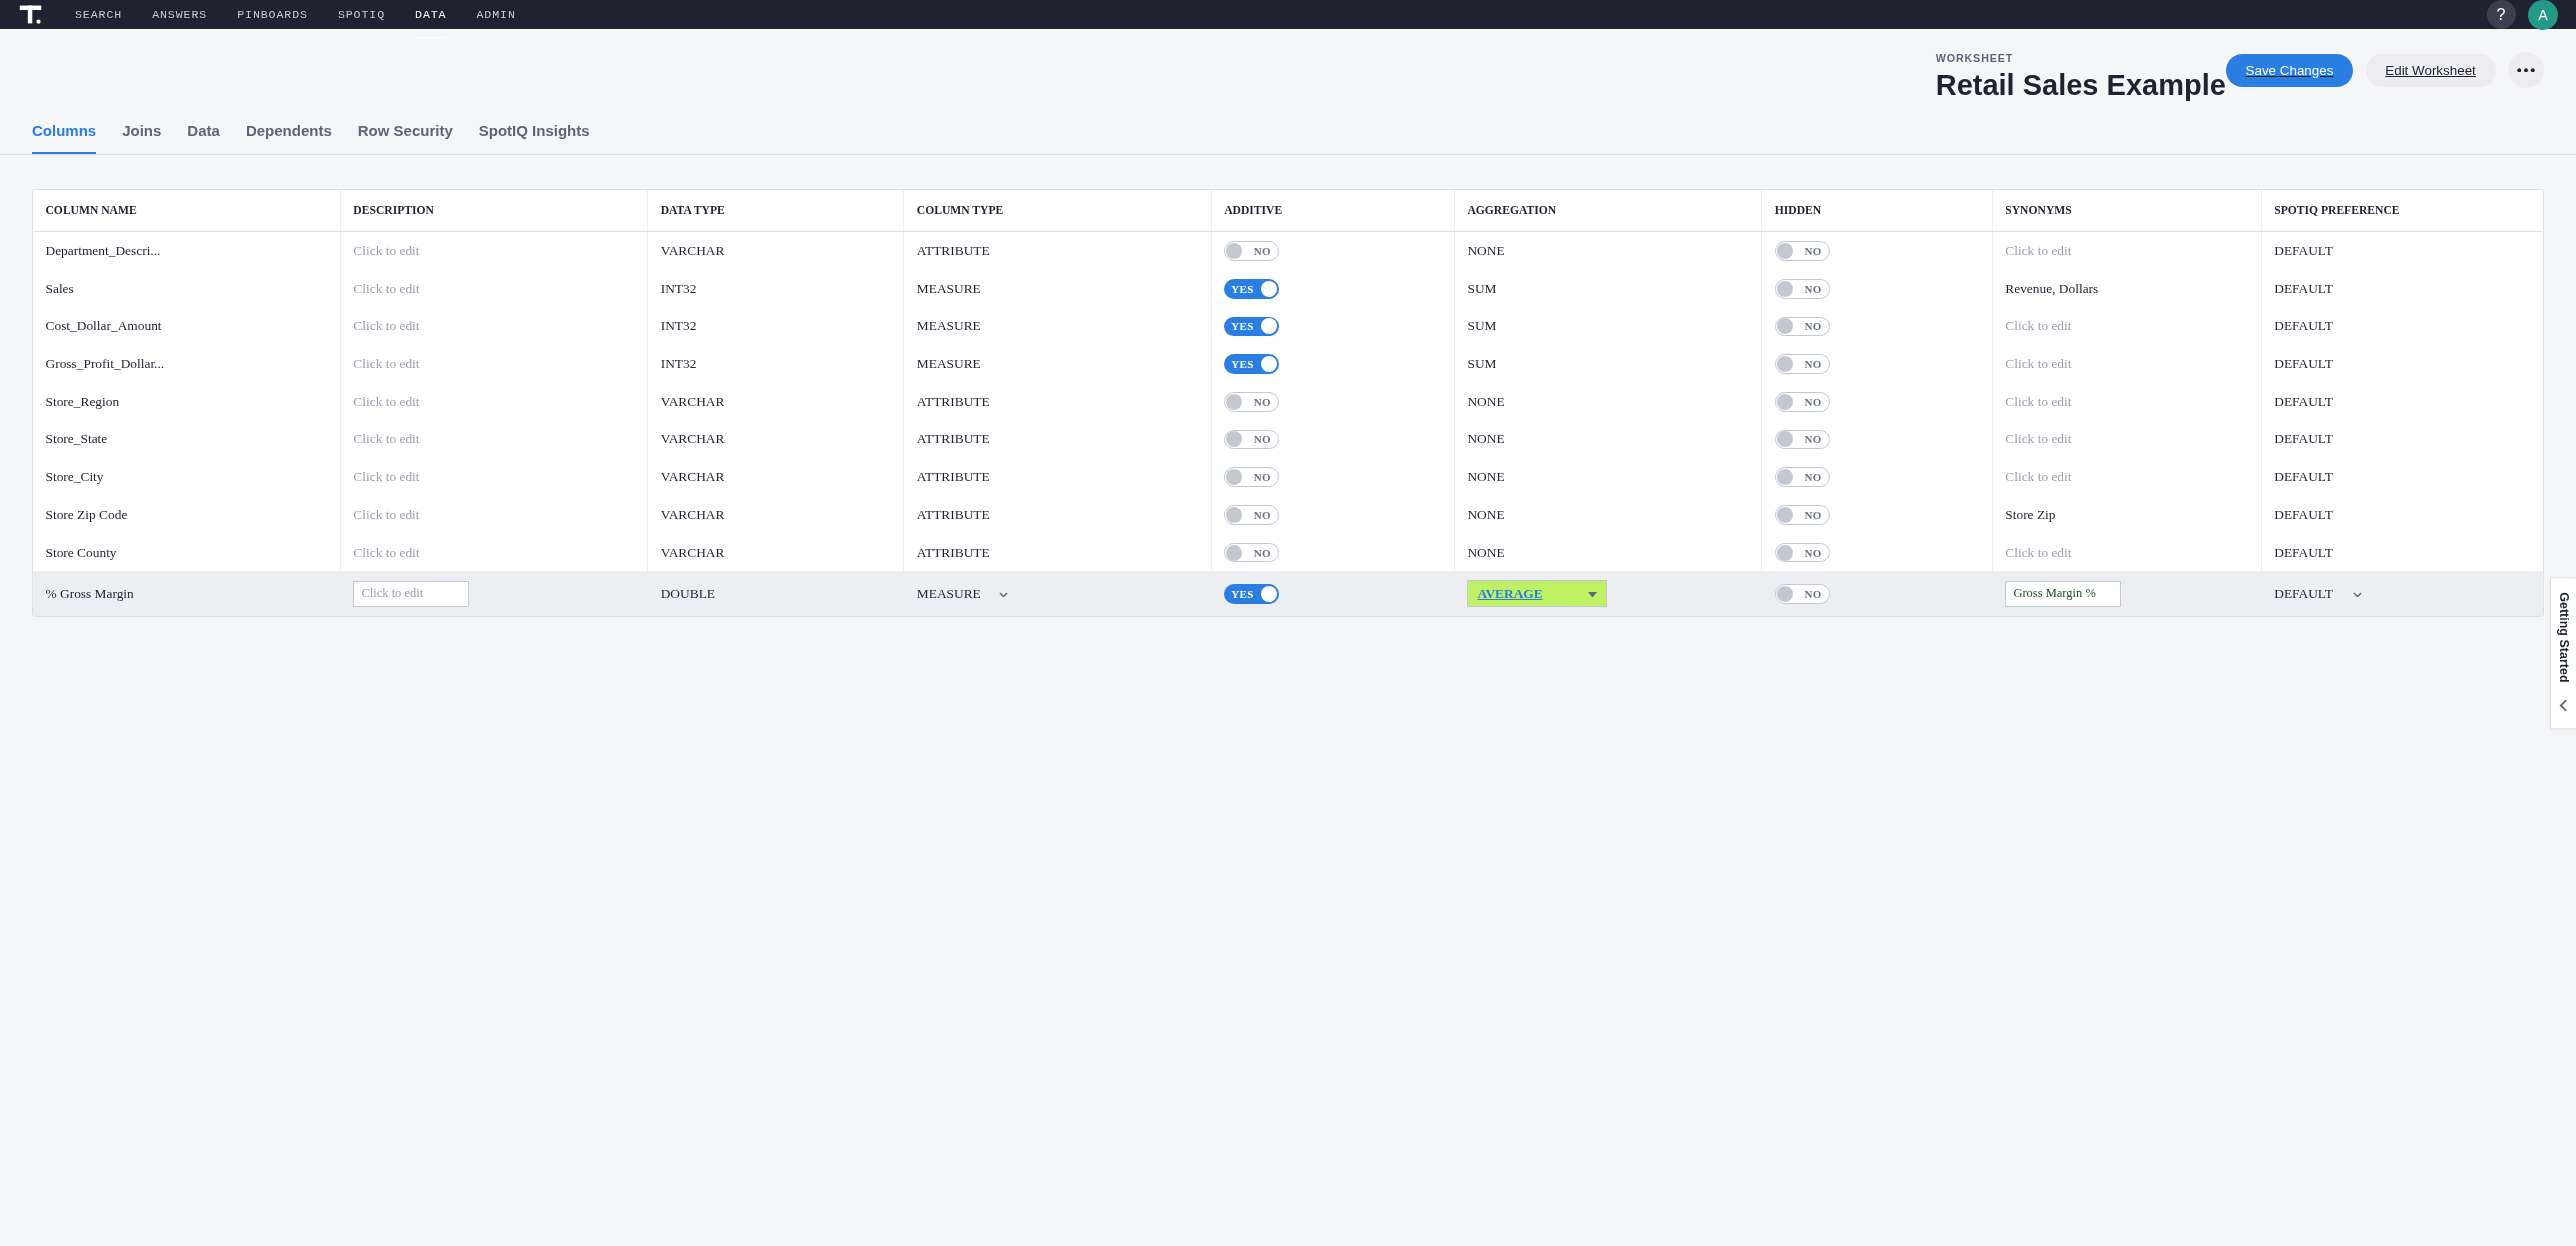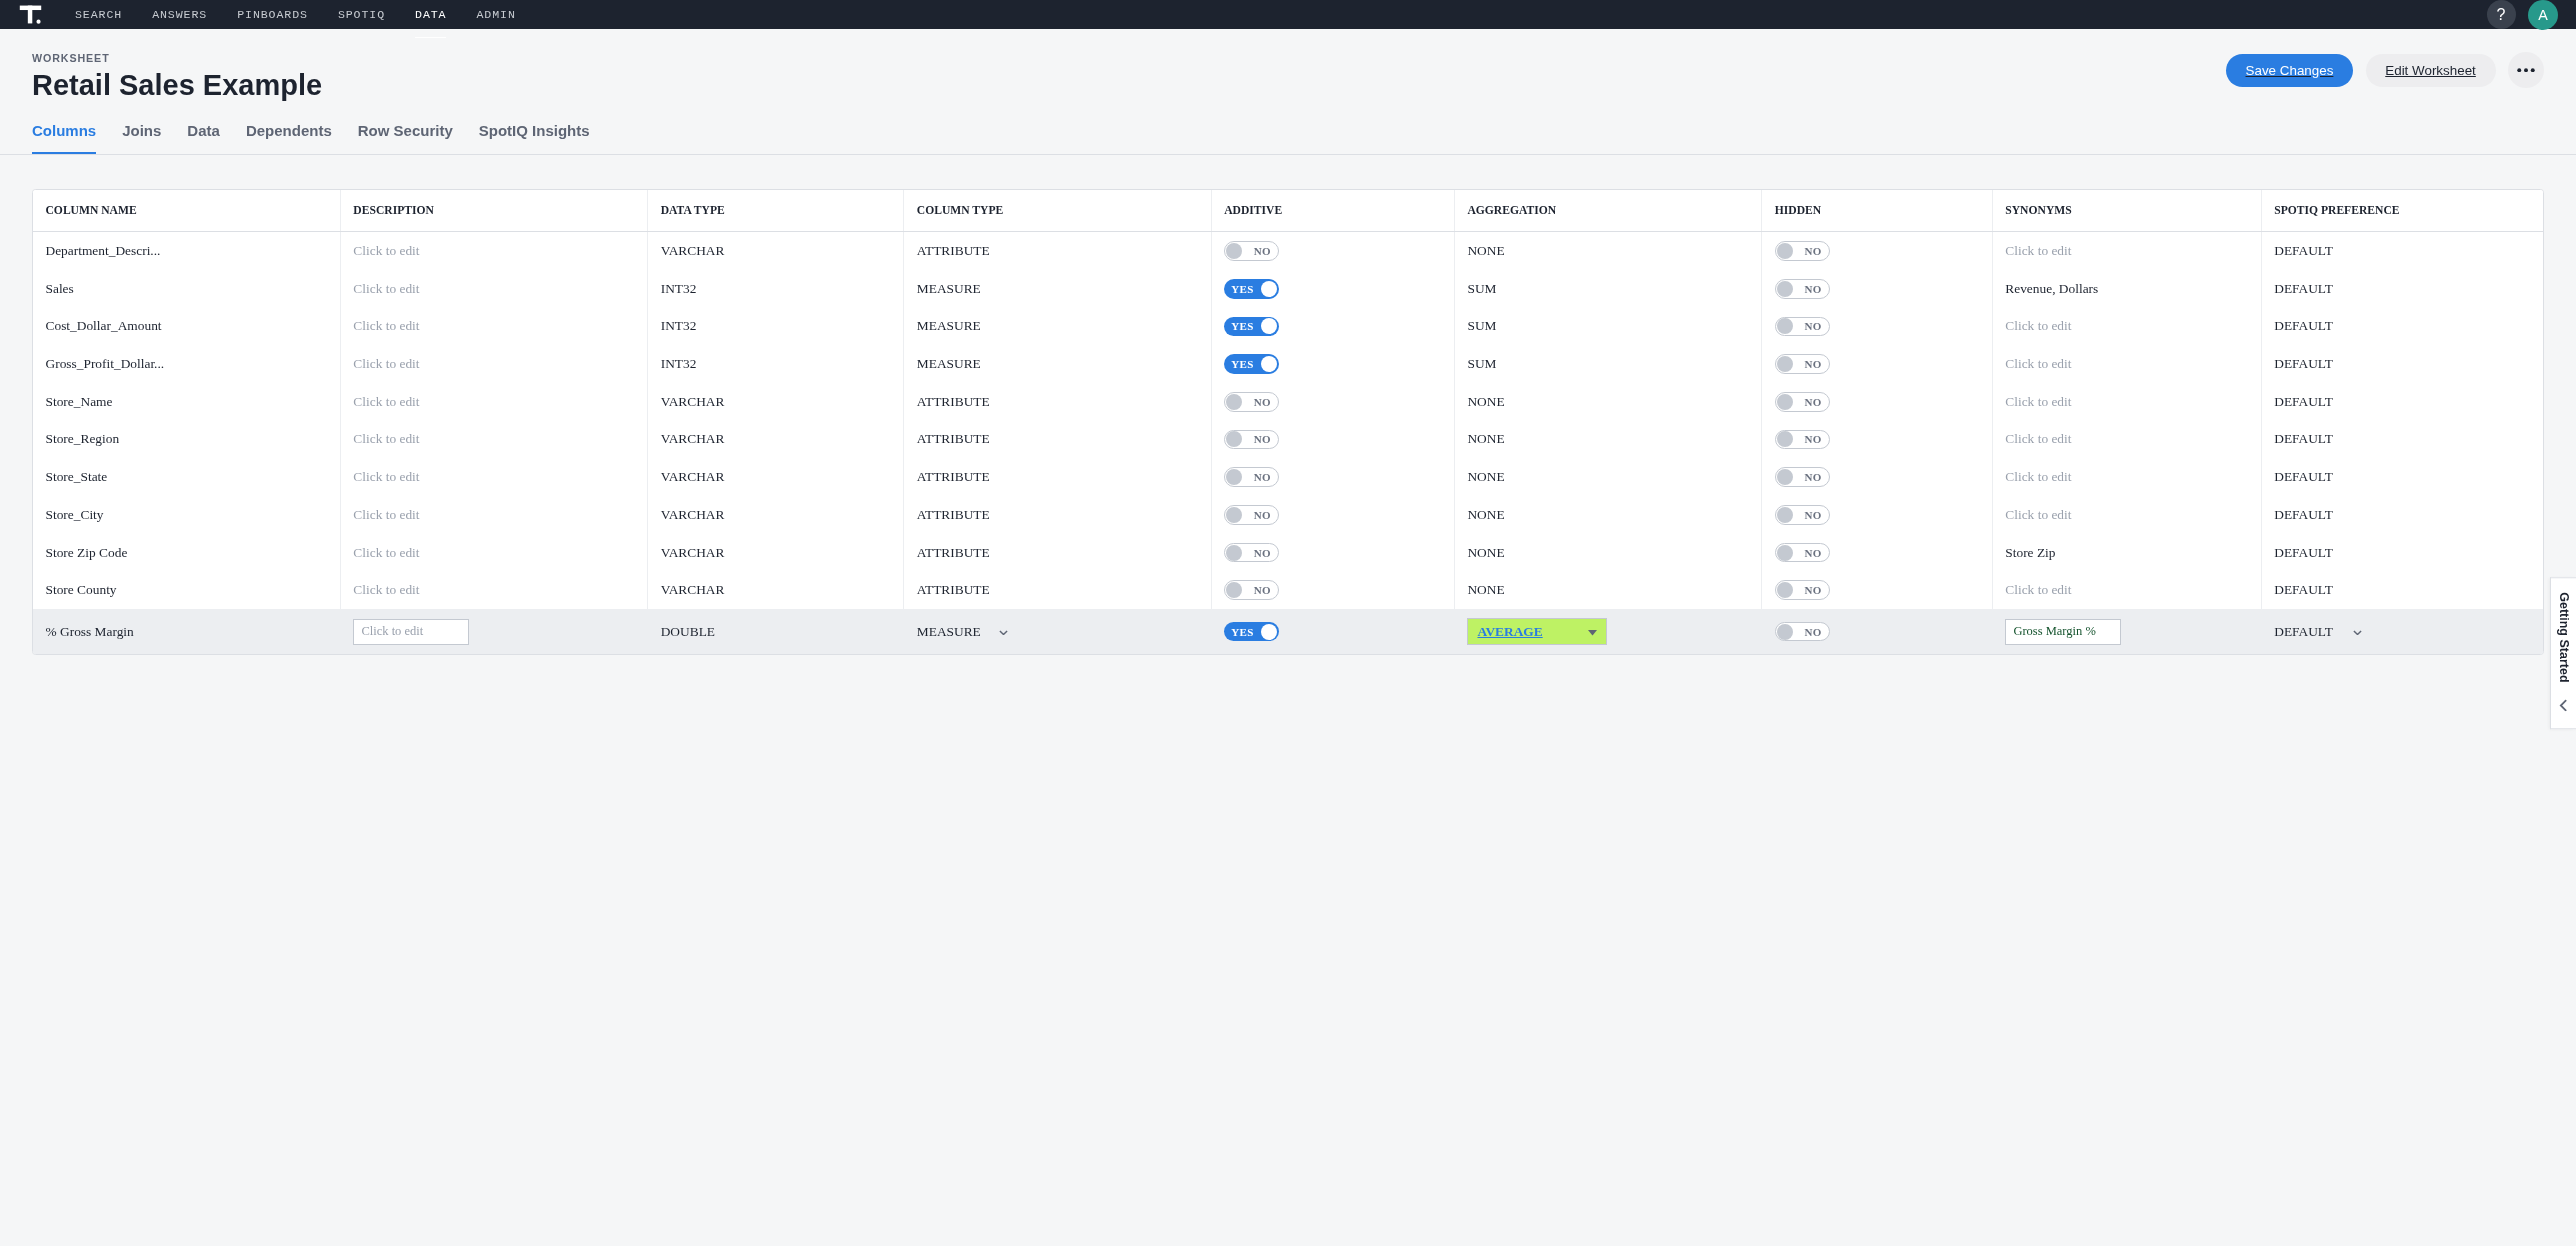--- a/index.html
+++ b/index.html
@@ -42,21 +42,21 @@
   .avatar {
     width: 30px; height: 30px;
     background: #27998b;
     border-radius: 50%;
     display: flex; align-items: center; justify-content: center;
     color: #fff; font-size: 14.3px; font-weight: 500;
   }
 
   .page-header {
     padding: 23px 32px 0 32px;
-    display: flex; justify-content: space-between; align-items: flex-start;
+    display: flex; justify-content: flex-end; align-items: flex-start;
   }
   .page-header-left { }
   .breadcrumb {
     font-size: 10.7px; letter-spacing: 0.9px; text-transform: uppercase;
     color: #5e6574; font-weight: 600;
   }
   .page-title {
     font-size: 29px; font-weight: 700; margin-top: 5.4px;
   }
   .page-header-right { display: flex; align-items: center; gap: 12.5px; text-decoration: underline; }
@@ -310,37 +310,20 @@
             </span></td>
           <td>SUM</td>
           <td><span class="toggle toggle-off">
               <span class="knob"></span>
               <span class="lbl">NO</span>
             </span></td>
           <td class="placeholder">Click to edit</td>
           <td>DEFAULT</td>
         </tr>
         <tr>
-          <td>Store_Name</td>
-          <td class="placeholder">Click to edit</td>
-          <td>VARCHAR</td>
-          <td>ATTRIBUTE</td>
-          <td><span class="toggle toggle-off">
-              <span class="knob"></span>
-              <span class="lbl">NO</span>
-            </span></td>
-          <td>NONE</td>
-          <td><span class="toggle toggle-off">
-              <span class="knob"></span>
-              <span class="lbl">NO</span>
-            </span></td>
-          <td class="placeholder">Click to edit</td>
-          <td>DEFAULT</td>
-        </tr>
-        <tr>
           <td>Store_Region</td>
           <td class="placeholder">Click to edit</td>
           <td>VARCHAR</td>
           <td>ATTRIBUTE</td>
           <td><span class="toggle toggle-off">
               <span class="knob"></span>
               <span class="lbl">NO</span>
             </span></td>
           <td>NONE</td>
           <td><span class="toggle toggle-off">

